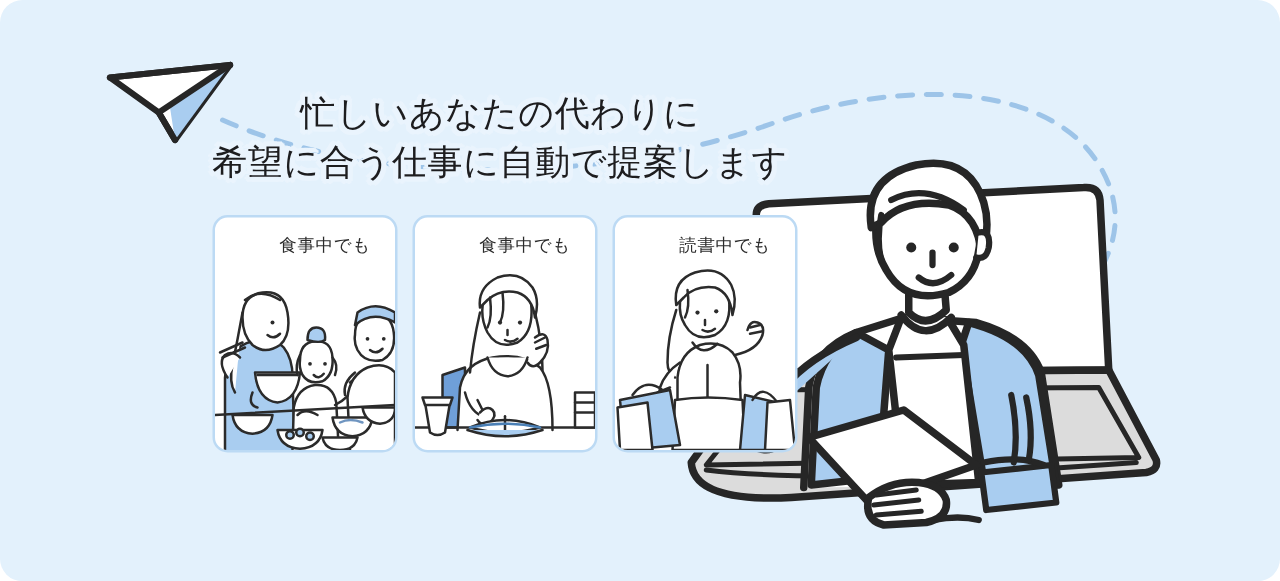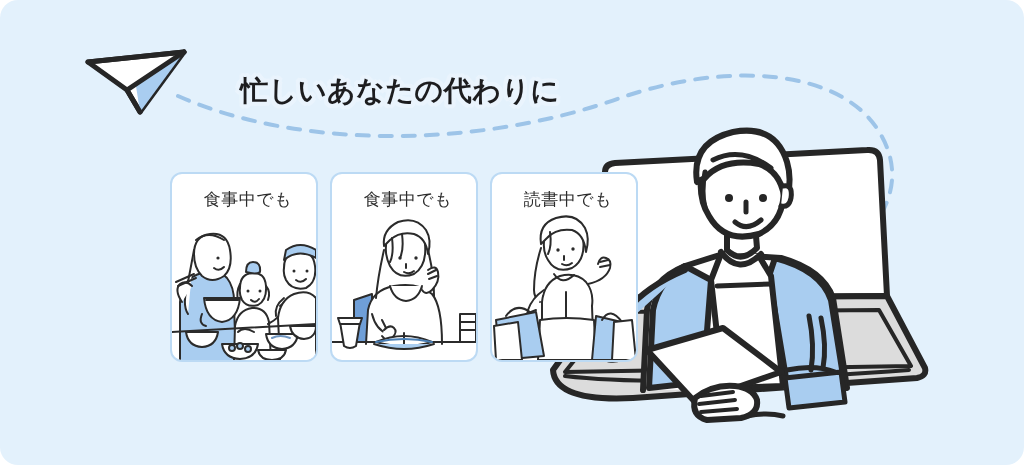--- a/index.html
+++ b/index.html
@@ -29,21 +29,21 @@
     left: 150px;
     top: 72px;
     width: 500px;
     text-align: center;
     z-index: 40;
     pointer-events: none;
   }
   #headline .hl-line {
     display: block;
     font-size: 28px;
-    font-weight: bold;
+    font-weight: normal;
     line-height: 1.38;
     color: #1d1d1f;
     letter-spacing: 0.5px;
     -webkit-text-stroke: 0px;
     text-shadow:
       -3px -3px 0 #eaf4fd,  3px -3px 0 #eaf4fd,
       -3px  3px 0 #eaf4fd,  3px  3px 0 #eaf4fd,
       -3px  0   0 #eaf4fd,  3px  0   0 #eaf4fd,
        0   -3px 0 #eaf4fd,  0    3px 0 #eaf4fd,
       -2px -4px 0 #eaf4fd,  2px -4px 0 #eaf4fd,
@@ -63,24 +63,24 @@
     border-radius: 12px;
     overflow: hidden;
     z-index: 30;
   }
   #card-0 { left: 170px; }
   #card-1 { left: 330px; }
   #card-2 { left: 490px; }
   .card-label {
     position: absolute;
     top: 14px;
-    left: 4px;
+    left: 16px;
     width: 100%;
     text-align: center;
-    font-size: 17px;
+    font-size: 14px;
     color: #2b2b2b;
     letter-spacing: 0.5px;
     z-index: 3;
   }
   .card-art {
     position: absolute;
     left: 0;
     top: 0;
     width: 144px;
     height: 186px;
@@ -322,15 +322,16 @@
       <path d="M250 258 L306 252 L310 282 L254 288 Z" fill="#a9cdf0" stroke-width="5"></path>
       <path d="M252 250 Q280 244 300 252" stroke-width="5" fill="none"></path>
 
       <path d="M274 196 Q280 226 276 250" stroke-width="5" fill="none"></path>
       <path d="M286 198 Q292 226 288 248" stroke-width="5" fill="none"></path>
     </g>
   </svg>
 
   <div id="headline">
     <span class="hl-line">忙しいあなたの代わりに</span>
+    <span class="hl-line">希望に合う仕事に自動で提案します</span>
   </div>
 
 </div>
 
 </body></html>

